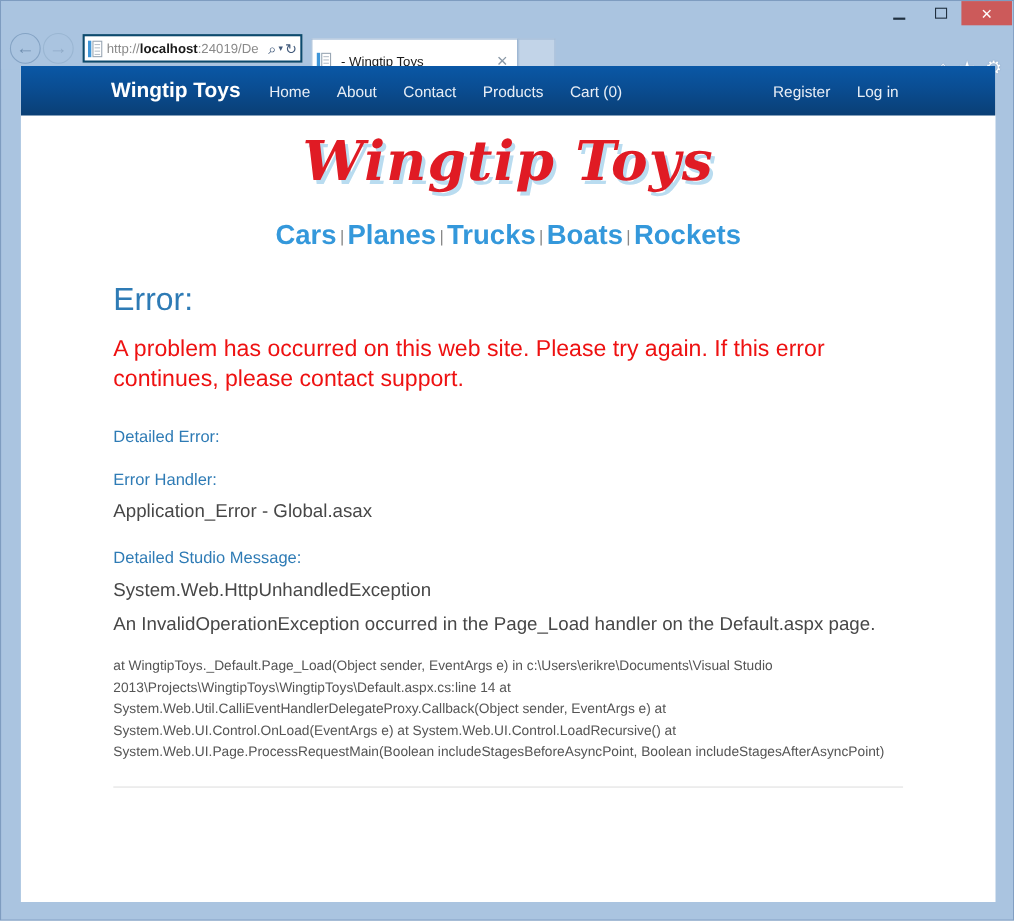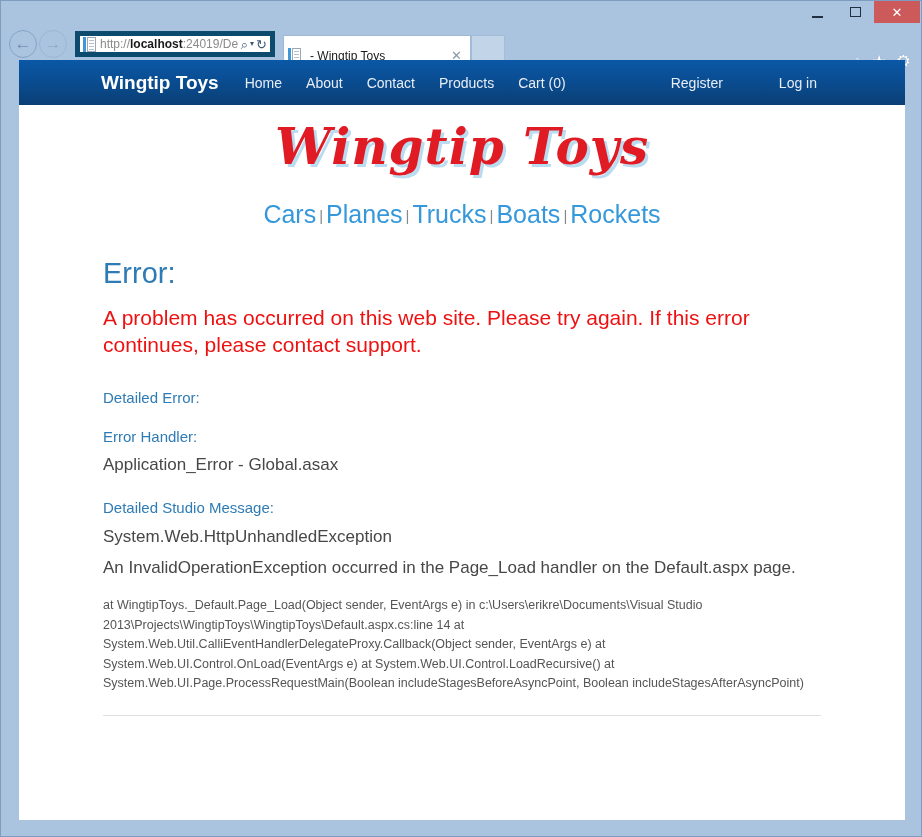--- a/index.html
+++ b/index.html
@@ -81,21 +81,21 @@
   }
   .navbtn.back { color: #6f8eb0; border-color: #84a3c4; }
   .navbtn.fwd  { color: #90abc8; border-color: #9ab6d2; }
 
   
   .addrbox {
     margin-left: 6px;
     width: 200px;
     height: 26px;
     background: #ffffff;
-    border: 5px solid #0c4a6e;
+    border: 2px solid #0c4a6e;
     display: flex;
     align-items: center;
     padding: 0 3px;
     overflow: hidden;
   }
   .pageicon {
     width: 13px; height: 15px;
     position: relative;
     flex: 0 0 auto;
     margin-right: 4px;
@@ -195,21 +195,20 @@
     color: #e8eef6;
     font-size: 14px;
     margin-right: 24px;
     white-space: nowrap;
   }
   .nav-right {
     position: absolute;
     right: 88px;
     display: flex;
     align-items: center;
-    gap: 32px;
   }
   .nav-right .navlink:last-child { margin-right: 0; }
 
   
   .content {
     padding: 0 84px;
   }
   .logo {
     text-align: center;
     margin-top: 12px;
@@ -223,21 +222,21 @@
     white-space: nowrap;
   }
   .cats {
     text-align: center;
     margin-top: 24px;
     white-space: nowrap;
   }
   .cats a {
     color: #3498db;
     font-size: 25px;
-    font-weight: normal;
+    font-weight: bold;
     text-decoration: none;
   }
   .cats .sep {
     color: #888888;
     font-size: 15px;
     padding: 0 3px;
     position: relative;
     top: -2px;
   }
 

